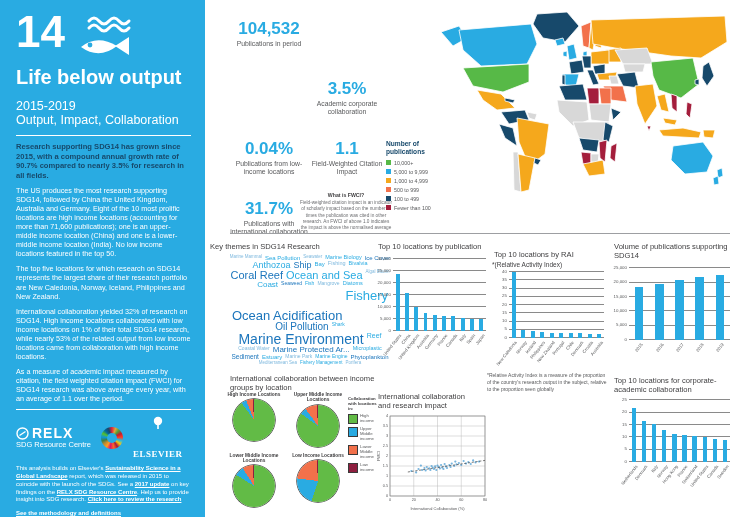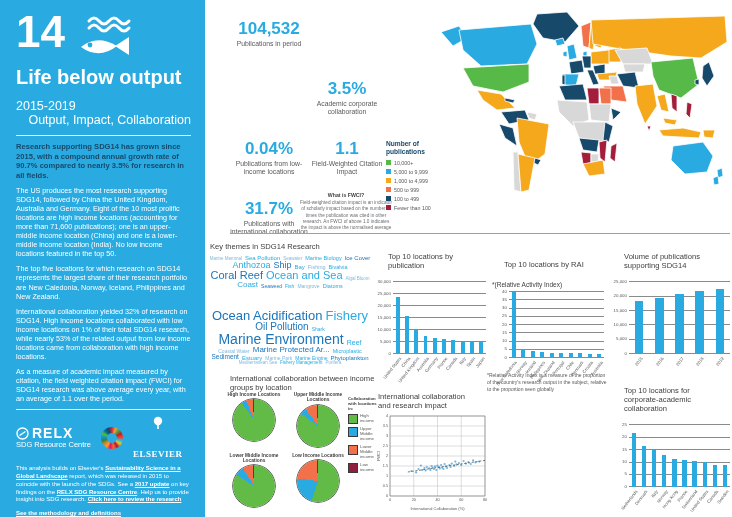--- a/index.html
+++ b/index.html
@@ -5,21 +5,21 @@
   html,body{margin:0;padding:0;background:#fff;}
   body{font-family:"Liberation Sans", sans-serif;color:#58595B;}
   #page{position:relative;width:732px;height:517px;background:#fff;overflow:hidden;}
   .abs{position:absolute;}
   
   #sidebar{position:absolute;left:0;top:0;width:205px;height:517px;background:var(--blue);color:#fff;box-sizing:border-box;padding:10px 14px 6px 16px;}
   .sb-head{display:flex;align-items:flex-start;gap:10px;}
   .sb-num{font-size:44px;font-weight:bold;line-height:1;}
   .sb-title{font-size:20px;font-weight:bold;margin:4px 0 10px 0;}
   .sb-period{font-size:12.5px;margin-top:2px;}
-  .sb-sub{font-size:12.5px;margin-bottom:8px;text-align:right;}
+  .sb-sub{font-size:12.5px;margin-bottom:8px;}
   .sb-hr{border:none;border-top:1px solid #fff;margin:6px 0;}
   .lead{font-size:7.6px;font-weight:bold;color:var(--navy);line-height:1.28;margin:5px 0;}
   .sb-p{font-size:7.2px;line-height:1.26;margin:0 0 6px 0;}
   .logos{display:flex;align-items:center;gap:10px;margin-top:5px;}
   .relx-name{font-size:14px;font-weight:bold;letter-spacing:1px;line-height:1;}
   .relx-sub{font-size:7.5px;}
   .sdg-wheel{width:22px;height:22px;border-radius:50%;background:conic-gradient(#e5243b,#dda63a,#4c9f38,#c5192d,#ff3a21,#26bde2,#fcc30b,#a21942,#fd6925,#dd1367,#fd9d24,#bf8b2e,#3f7e44,#0a97d9,#56c02b,#00689d,#19486a,#e5243b);position:relative;}
   .sdg-wheel::after{content:"";position:absolute;left:6px;top:6px;width:10px;height:10px;border-radius:50%;background:var(--blue);}
   .elsevier{display:flex;flex-direction:column;align-items:center;gap:19px;}
   .elsevier-name{font-family:"Liberation Serif", serif;font-size:9px;font-weight:bold;letter-spacing:.5px;}
@@ -36,25 +36,25 @@
   
   #maplegend{position:absolute;left:386px;top:140px;width:56px;}
   #maplegend .t{font-size:6.6px;font-weight:bold;color:var(--navy);line-height:1.2;margin-bottom:4px;}
   .ml-item{display:flex;align-items:center;gap:3px;margin-bottom:3px;}
   .ml-sw{width:5px;height:5px;flex:0 0 auto;}
   .ml-lb{font-size:5.3px;color:#58595B;}
   
   .divider{position:absolute;left:230px;top:233px;width:500px;height:1px;background:#9d9fa2;}
   .sec-title{font-size:7.6px;font-weight:normal;color:#414042;line-height:1.2;}
   
-  #wordcloud{position:absolute;left:205px;top:256px;width:170px;height:108px;display:flex;flex-wrap:wrap;align-content:center;justify-content:center;align-items:flex-end;column-gap:3px;row-gap:0px;line-height:1;}
+  #wordcloud{position:absolute;left:205px;top:256px;width:170px;height:108px;display:flex;flex-wrap:wrap;align-content:center;justify-content:center;align-items:flex-start;column-gap:3px;row-gap:0px;line-height:1;padding-left:20px;}
   #wordcloud span{white-space:nowrap;}
   .wc0{color:#29ABE2;}.wc1{color:#1B75BC;}.wc2{color:#7FB9DE;}
   
-  .chart h3{margin:12px;}
+  .chart h3{margin:2px;}
   .barchart{position:relative;padding-left:17px;}
   .bc-plot{position:relative;}
   .bc-grid{position:absolute;left:0;right:0;height:1px;background:#8a8a8a;}
   .bc-yt{position:absolute;left:-17px;width:15px;text-align:right;top:-2.5px;font-size:4.4px;color:#58595B;}
   .bc-bars{position:absolute;left:0;right:0;top:0;bottom:0;display:flex;align-items:flex-end;}
   .bc-slot{flex:1;display:flex;justify-content:center;}
   .bc-bar{width:42%;background:var(--blue);}
   .bc-xl{display:flex;margin-top:2px;}
   .bc-xl .bc-slot{flex:1;position:relative;height:26px;display:block;}
   .bc-xt{position:absolute;top:0;right:45%;transform:rotate(-52deg);transform-origin:top right;font-size:4.4px;color:#58595B;white-space:nowrap;}

